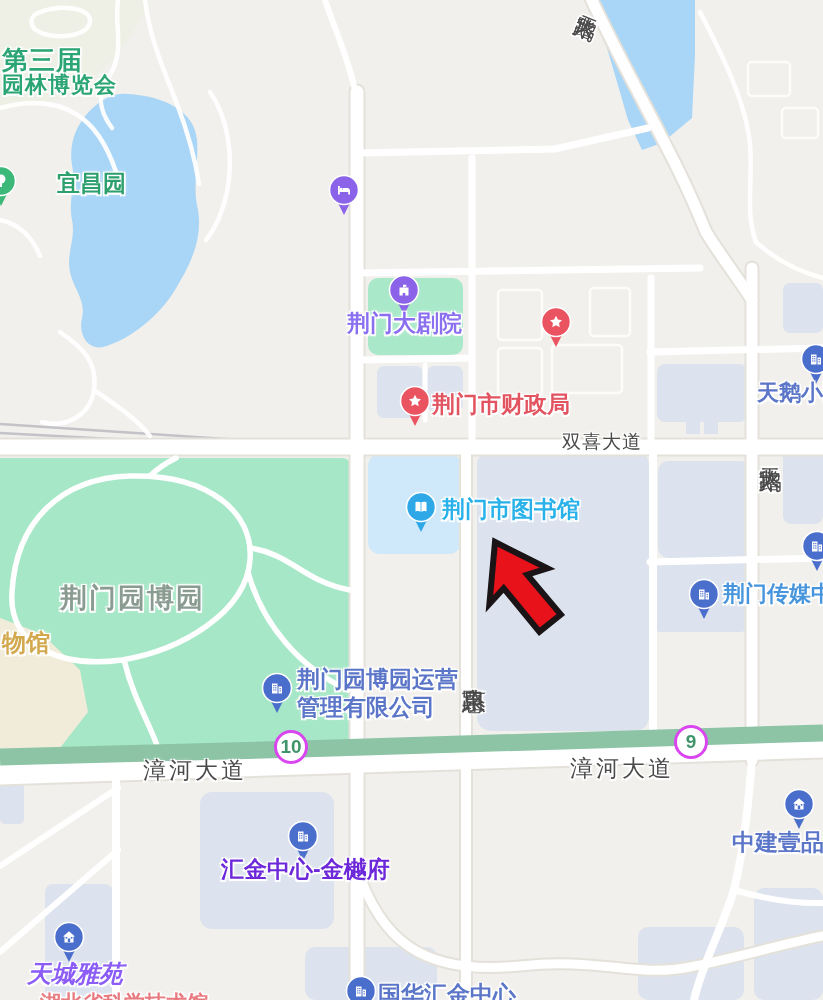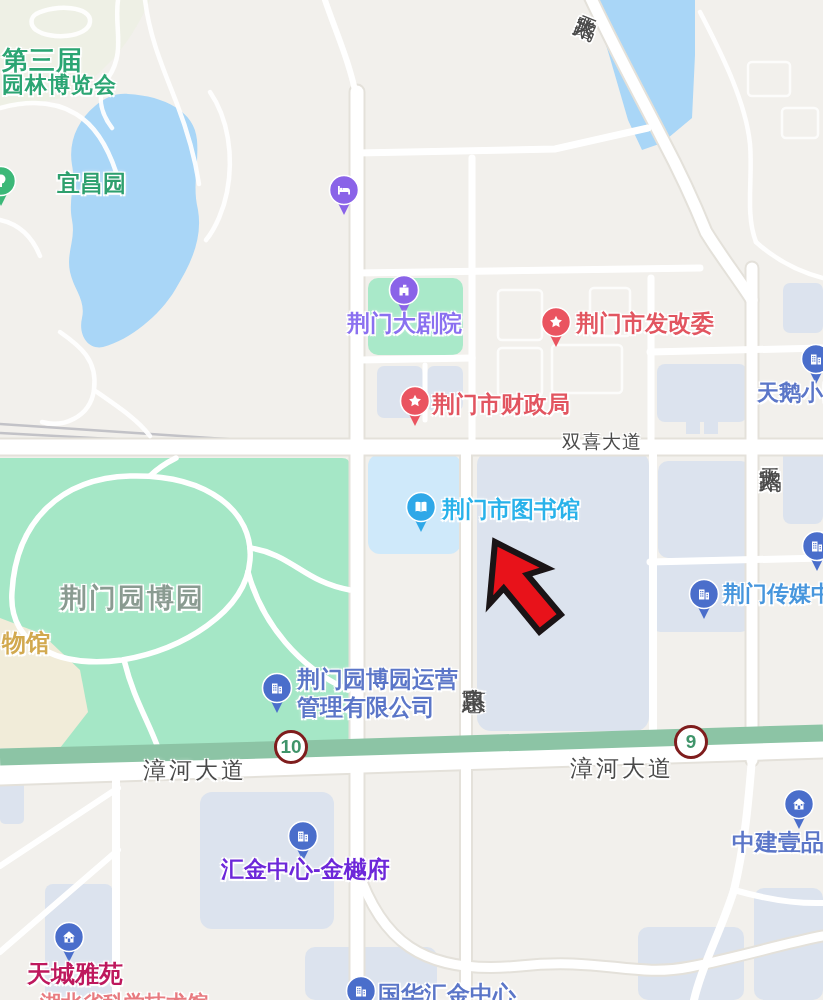--- a/index.html
+++ b/index.html
@@ -14,21 +14,21 @@
     position:absolute;white-space:nowrap;font-weight:500;line-height:1.2;
     text-shadow:-1.5px -1.5px 0 #fff,1.5px -1.5px 0 #fff,-1.5px 1.5px 0 #fff,
                  1.5px 1.5px 0 #fff,0 0 4px #fff;
   }
   .poi-lbl{font-weight:600;}
   .road-lbl{color:#4a4a4a;font-weight:500;}
   .vert{writing-mode:vertical-rl;text-orientation:upright;}
   .area-lbl{font-weight:600;}
   .shield{
     position:absolute;width:34px;height:34px;border-radius:50%;
-    background:#fff;border:3px solid #7f1d1d;color:#3f946a;
+    background:#fff;border:3px solid #d946ef;color:#3f946a;
     font-weight:bold;font-size:19px;display:flex;align-items:center;
     justify-content:center;box-sizing:border-box;transform:translate(-50%,-50%);
   }
   .pin{position:absolute;}
   .pin svg{display:block;}
 </style>
 </head>
 <body>
 
 <div id="map">
@@ -181,23 +181,20 @@
       </div>
       <div class="pin" style="left: 539px; top: 306px;">
         <svg width="34" height="42" viewBox="0 0 34 42">
           <path d="M17 41 L9.5 26 H24.5 Z" fill="#ea5460"></path>
           <circle cx="17" cy="16" r="14.5" fill="#ea5460" stroke="#ffffff" stroke-width="1.6"></circle>
           <g transform="translate(9,8)" fill="#ffffff">
             <path d="M8 1.8l1.85 3.75 4.15.6-3 2.93.7 4.12L8 11.25l-3.7 1.95.7-4.12-3-2.93 4.15-.6z"></path>
           </g>
         </svg>
       </div>
-      <div class="lbl poi-lbl" style="left: 576px; top: 310px; font-size: 23px; color: rgb(226, 85, 96);">
-        <div>荆门市发改委</div>
-      </div>
       <div class="pin" style="left: 398px; top: 385px;">
         <svg width="34" height="42" viewBox="0 0 34 42">
           <path d="M17 41 L9.5 26 H24.5 Z" fill="#ea5460"></path>
           <circle cx="17" cy="16" r="14.5" fill="#ea5460" stroke="#ffffff" stroke-width="1.6"></circle>
           <g transform="translate(9,8)" fill="#ffffff">
             <path d="M8 1.8l1.85 3.75 4.15.6-3 2.93.7 4.12L8 11.25l-3.7 1.95.7-4.12-3-2.93 4.15-.6z"></path>
           </g>
         </svg>
       </div>
       <div class="lbl poi-lbl" style="left: 432px; top: 391px; font-size: 23px; color: rgb(226, 85, 96);">
@@ -329,21 +326,21 @@
           <path d="M17 41 L9.5 26 H24.5 Z" fill="#4a6ecb"></path>
           <circle cx="17" cy="16" r="14.5" fill="#4a6ecb" stroke="#ffffff" stroke-width="1.6"></circle>
           <g transform="translate(9,8)" fill="#ffffff">
             <path d="M8 2.2 2 7.4h1.5v6h9v-6H14L8 2.2z"></path>
             <rect fill="#4a6ecb" x="6.8" y="9.5" width="2.4" height="3.5"></rect>
             <rect fill="#4a6ecb" x="4.6" y="8" width="1.6" height="1.6"></rect>
             <rect fill="#4a6ecb" x="9.8" y="8" width="1.6" height="1.6"></rect>
           </g>
         </svg>
       </div>
-      <div class="lbl poi-lbl" style="left: 27px; top: 960px; font-size: 24px; color: #be185d;">
+      <div class="lbl poi-lbl" style="left: 27px; top: 960px; font-size: 24px; color: #8b5cf6; font-style: italic;">
         <div>天城雅苑</div>
       </div>
       <div class="pin" style="left: 344px; top: 975px;">
         <svg width="34" height="42" viewBox="0 0 34 42">
           <path d="M17 41 L9.5 26 H24.5 Z" fill="#4a6ecb"></path>
           <circle cx="17" cy="16" r="14.5" fill="#4a6ecb" stroke="#ffffff" stroke-width="1.6"></circle>
           <g transform="translate(9,8)" fill="#ffffff">
             <path d="M3 13.5V3.5h5.5v10H3z"></path>
             <path d="M9.5 13.5V6.5H13v7H9.5z"></path>
             <g fill="#4a6ecb">

